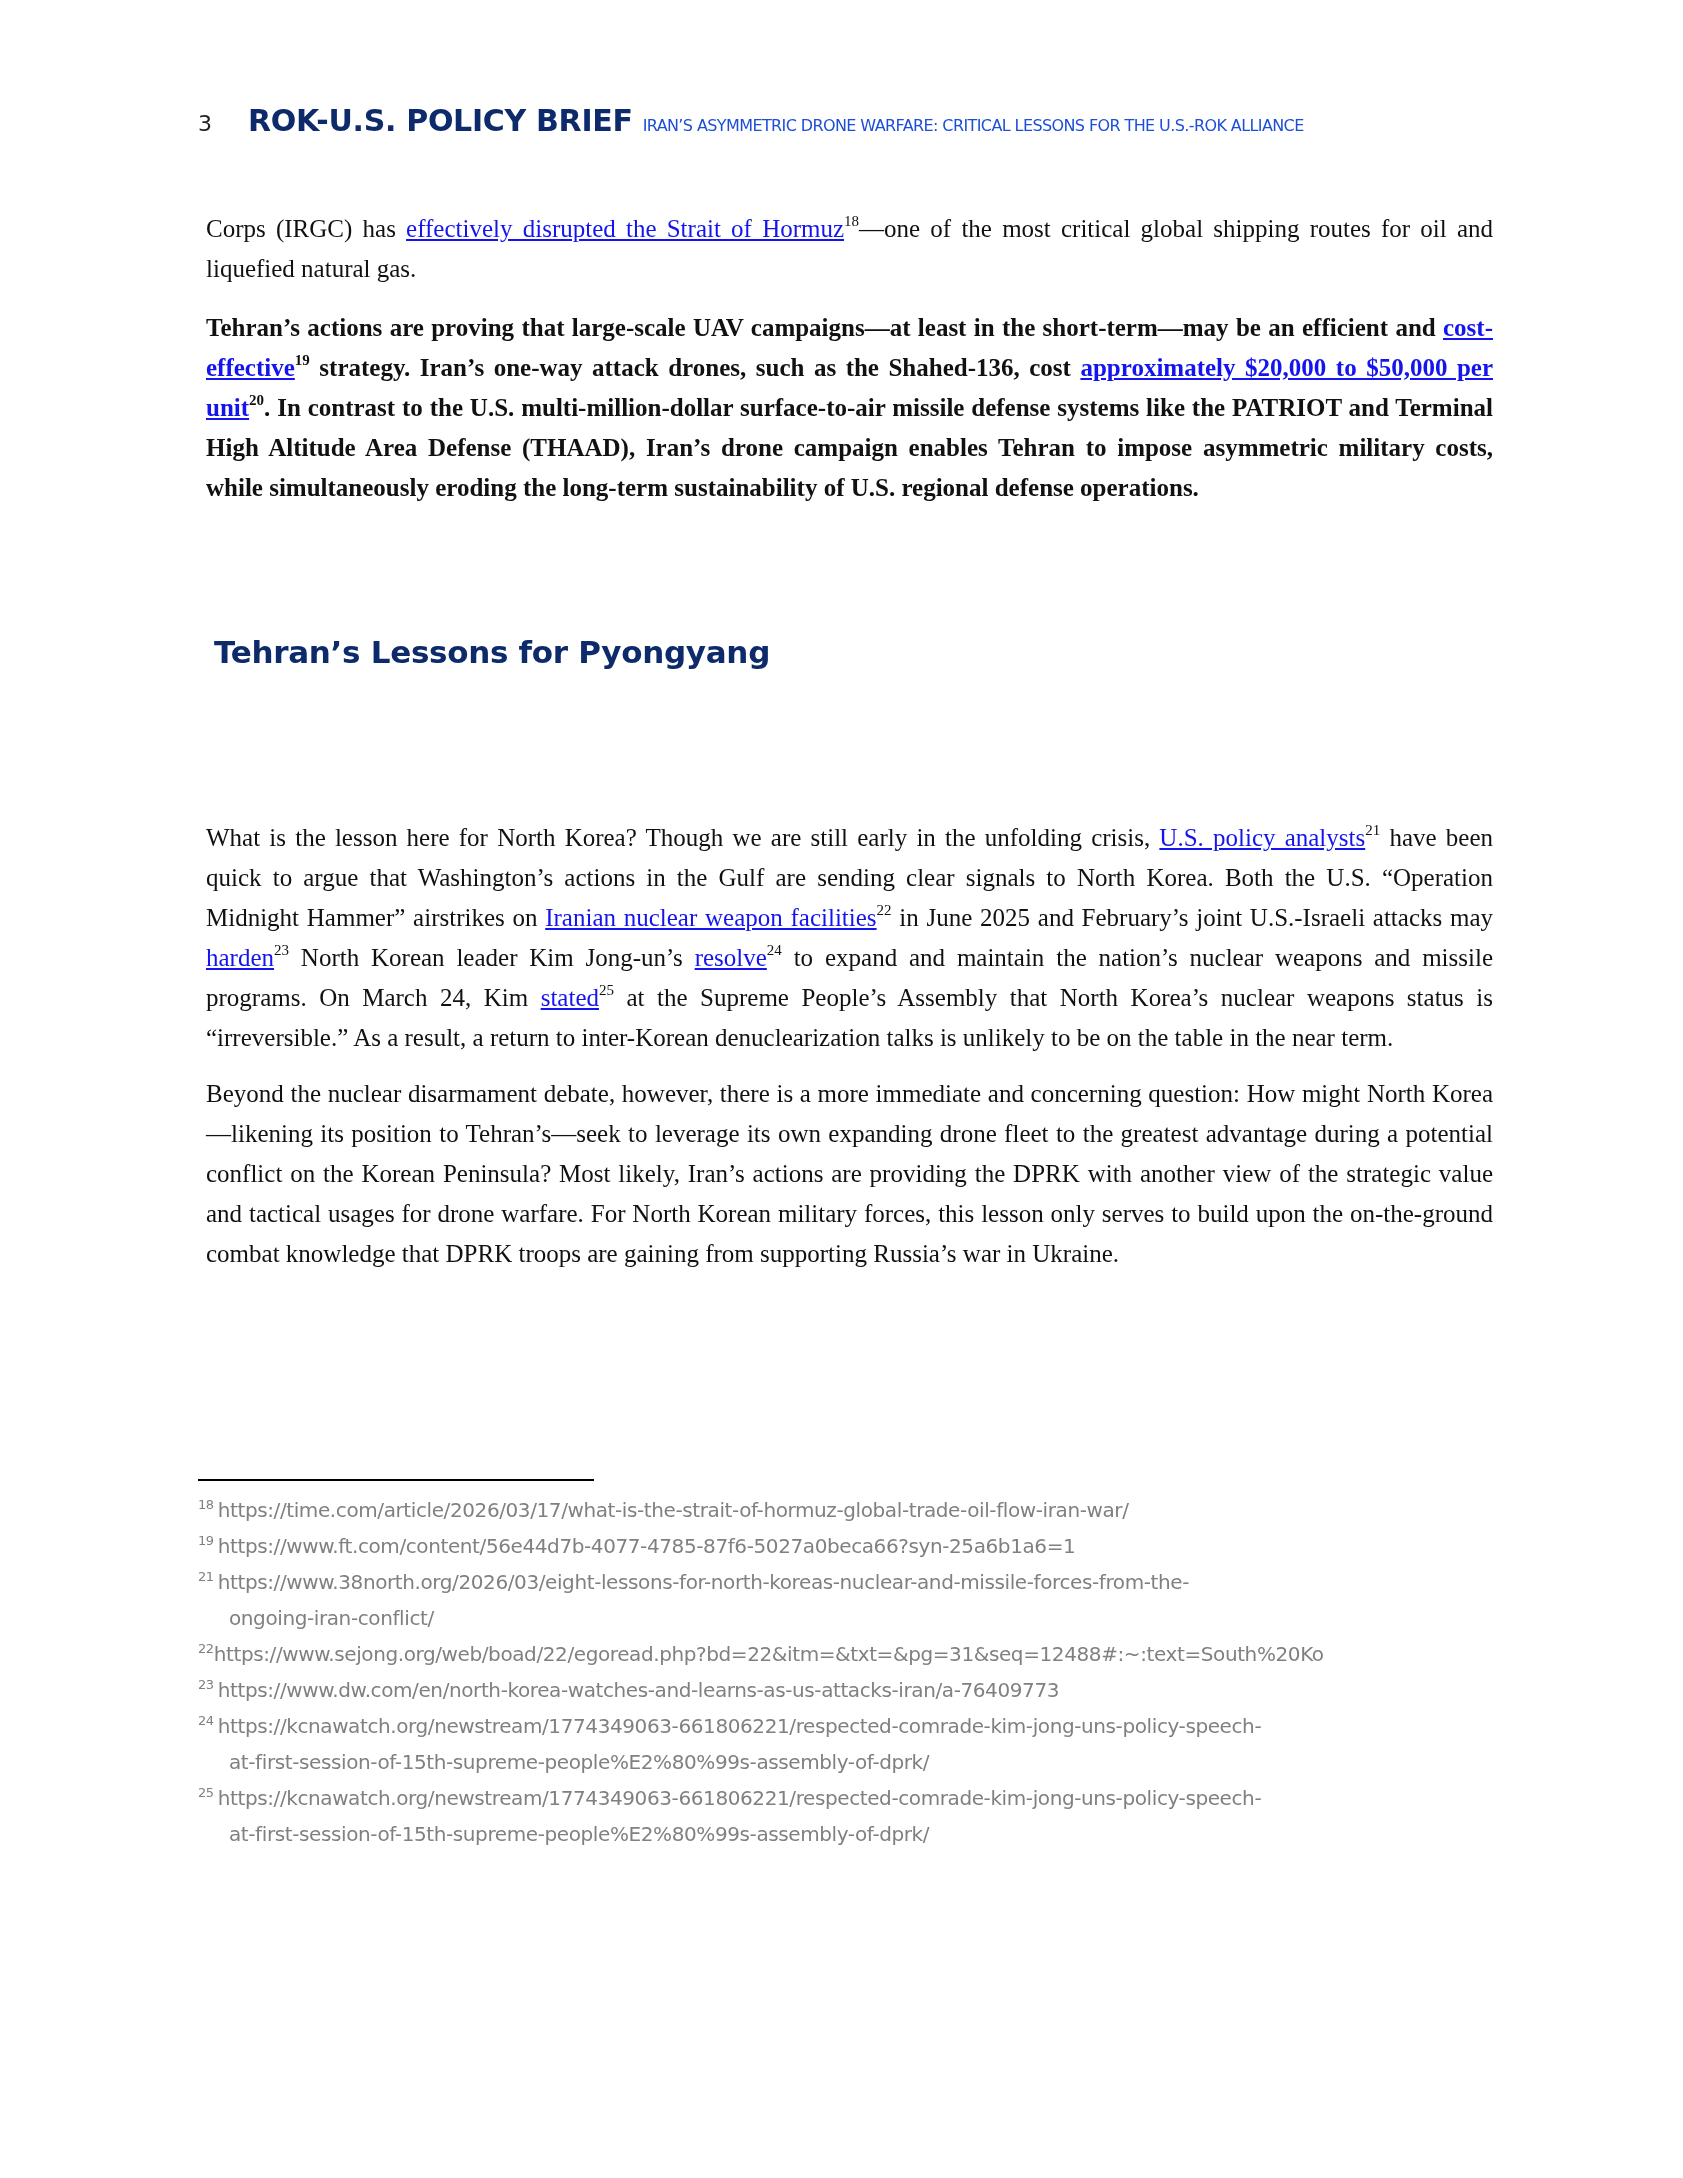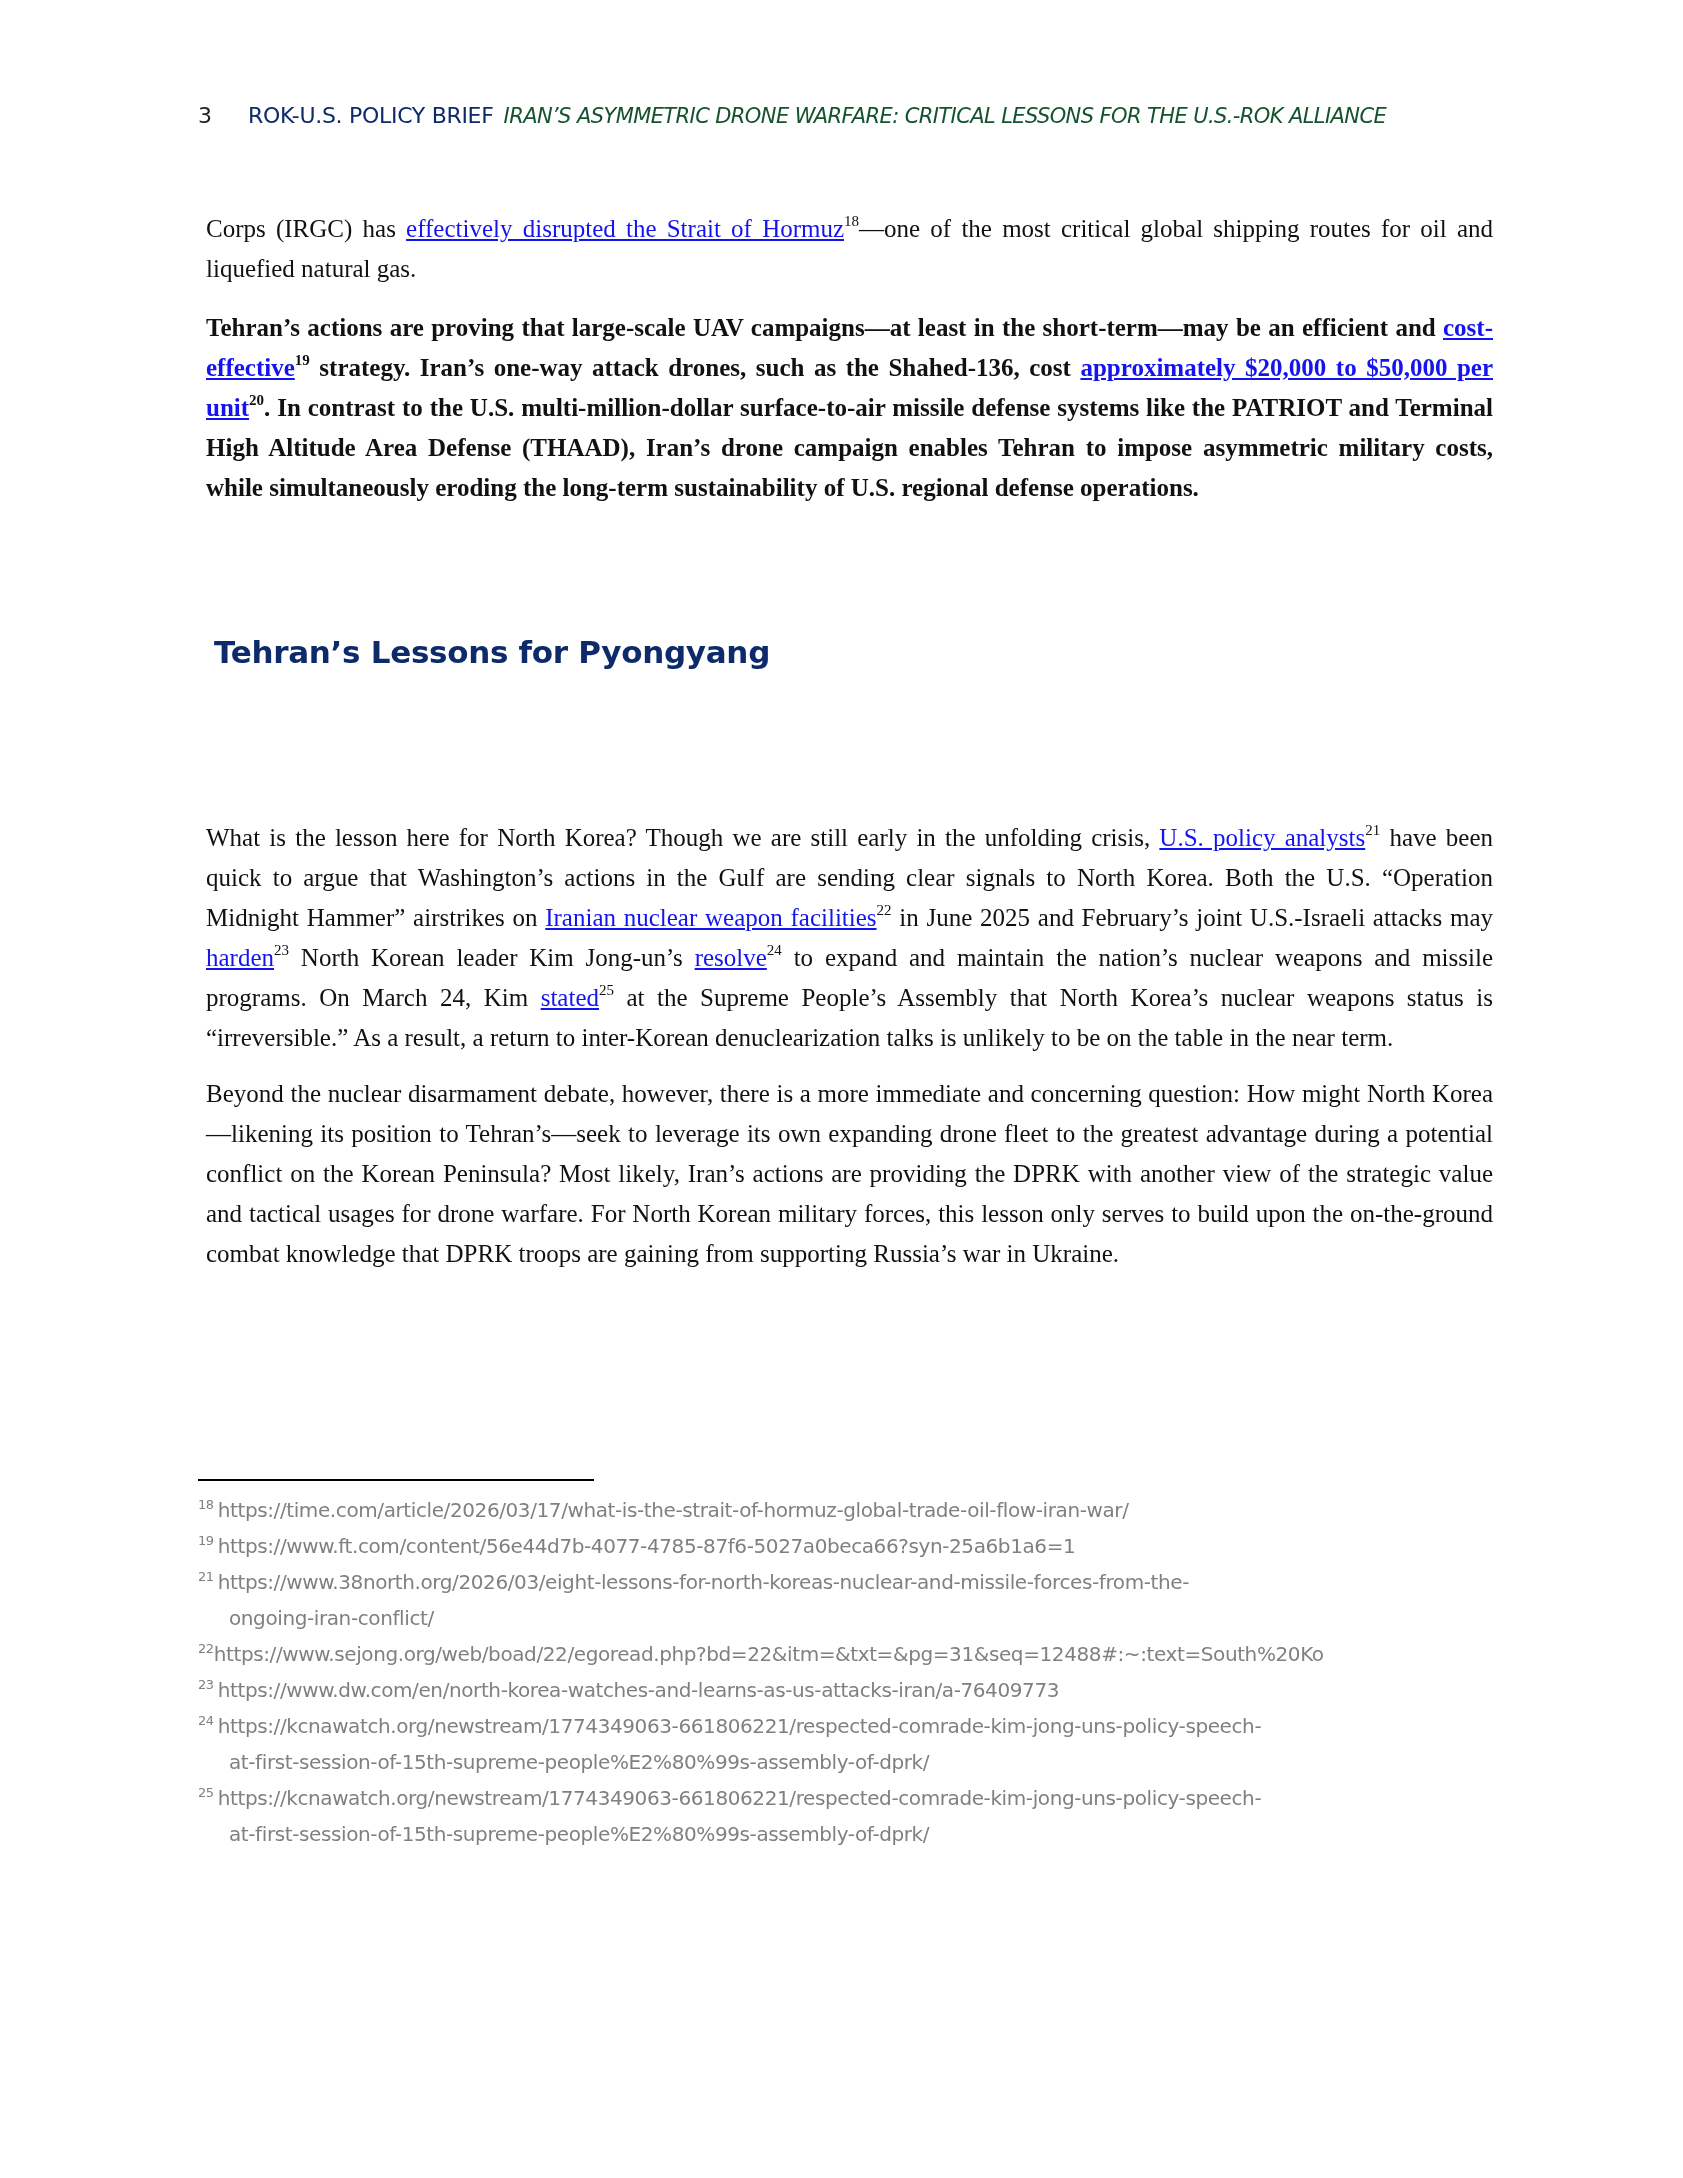--- a/index.html
+++ b/index.html
@@ -5,22 +5,22 @@
   html, body { margin: 0; padding: 0; background: #ffffff; }
   body { width: 1683px; height: 2178px; position: relative; overflow: hidden; }
   .page { position: absolute; left: 0; top: 0; width: 1683px; height: 2178px; background: #fff; }
 
   .running-header {
     position: absolute; left: 198px; top: 103px; width: 1287px;
     font-family: "DejaVu Sans", sans-serif; white-space: nowrap;
     display: flex; align-items: baseline;
   }
   .page-number { font-size: 22px; color: #222; width: 50px; }
-  .brief-label { font-size: 22px; font-weight: normal; color: #0d2a6b; margin-right: 10px; letter-spacing: -0.3px; }
-  .brief-title { font-size: 21px; color: #14532d; letter-spacing: -0.6px; font-style: italic; }
+  .brief-label { font-size: 30px; font-weight: bold; color: #0d2a6b; margin-right: 10px; letter-spacing: -0.3px; }
+  .brief-title { font-size: 16px; color: #1d4ed8; letter-spacing: -0.6px; }
 
   .body-text {
     position: absolute; left: 198px; width: 1287px;
     font-family: "Liberation Serif", "DejaVu Serif", serif;
     font-size: 25px; line-height: 40px; color: #111;
     text-align: justify; margin: 8px;
   }
   .body-text a { color: #1414f0; text-decoration: underline; text-underline-offset: 2px; }
   .body-text sup { font-size: 15px; line-height: 0; vertical-align: super; position: relative; top: -2px; }
 

